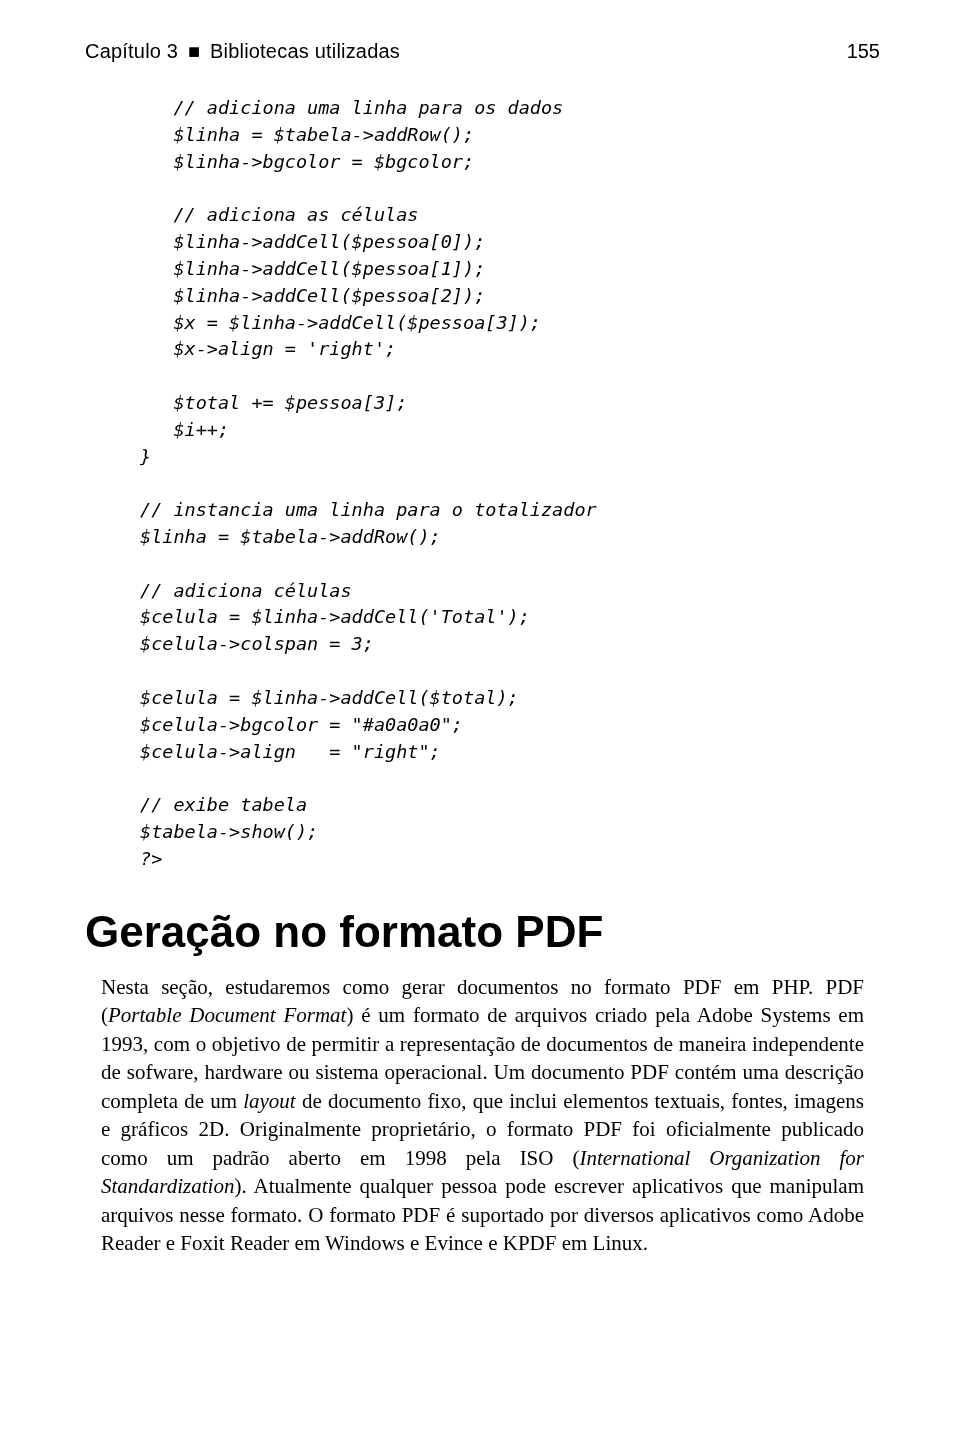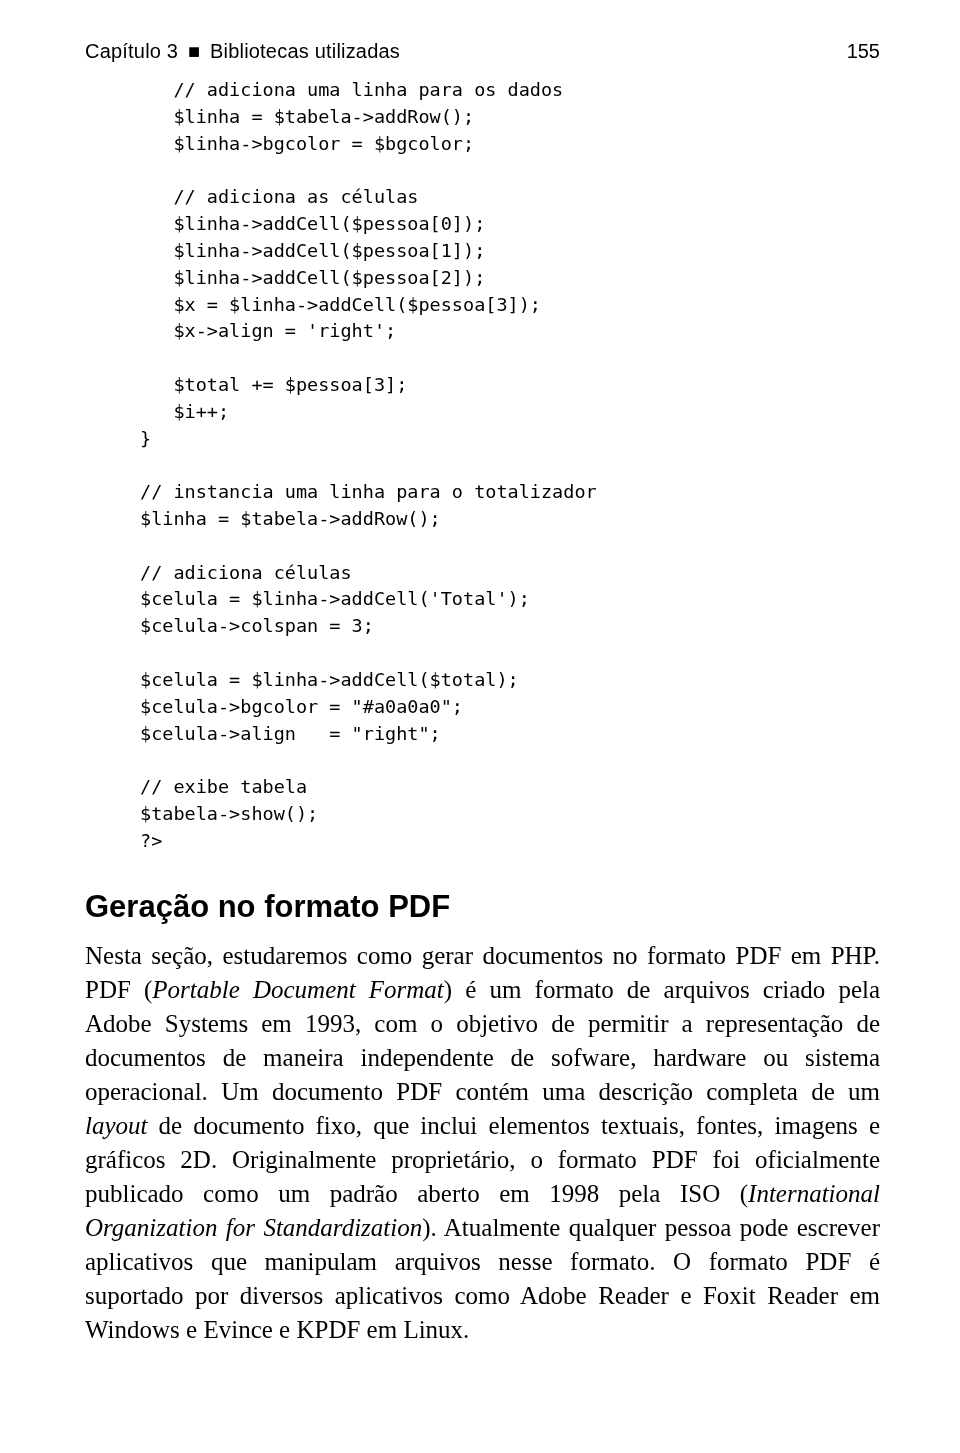--- a/index.html
+++ b/index.html
@@ -15,52 +15,53 @@
     font-family: Georgia, "Times New Roman", serif;
     color: #000;
   }
   .header-row {
     display: flex;
     justify-content: space-between;
     align-items: baseline;
     font-family: "Arial Narrow", "Helvetica Neue", Arial, sans-serif;
     font-stretch: condensed;
     font-size: 20px;
-    margin-bottom: 14px;
+    margin-bottom: 32px;
   }
   .header-row .chap {
     letter-spacing: 0.2px;
   }
   .header-row .sep {
     margin: 0 4px;
   }
   .header-row .pnum {
     font-size: 20px;
   }
   .code-block {
     font-family: "Lucida Console", Consolas, Monaco, monospace;
     font-size: 18.5px;
     line-height: 1.45;
     white-space: pre;
     margin-left: 55px;
     margin-bottom: 34px;
+    font-style: italic;
   }
   h2.section {
     font-family: "Arial Narrow", "Helvetica Neue", Arial, sans-serif;
     font-stretch: condensed;
     font-weight: 700;
-    font-size: 31px;
+    font-size: 44px;
     margin: 8px 0 14px 0;
   }
   .body-para {
     font-family: "Minion Pro", Georgia, "Times New Roman", serif;
-    font-size: 25px;
+    font-size: 21px;
     line-height: 1.36;
     text-align: justify;
-    margin: 0;
+    margin: 16px;
   }
   .body-para em { font-style: italic; }
 </style>
 </head>
 <body>
 
 <div class="page">
 
   <div class="header-row">
     <span class="chap">

